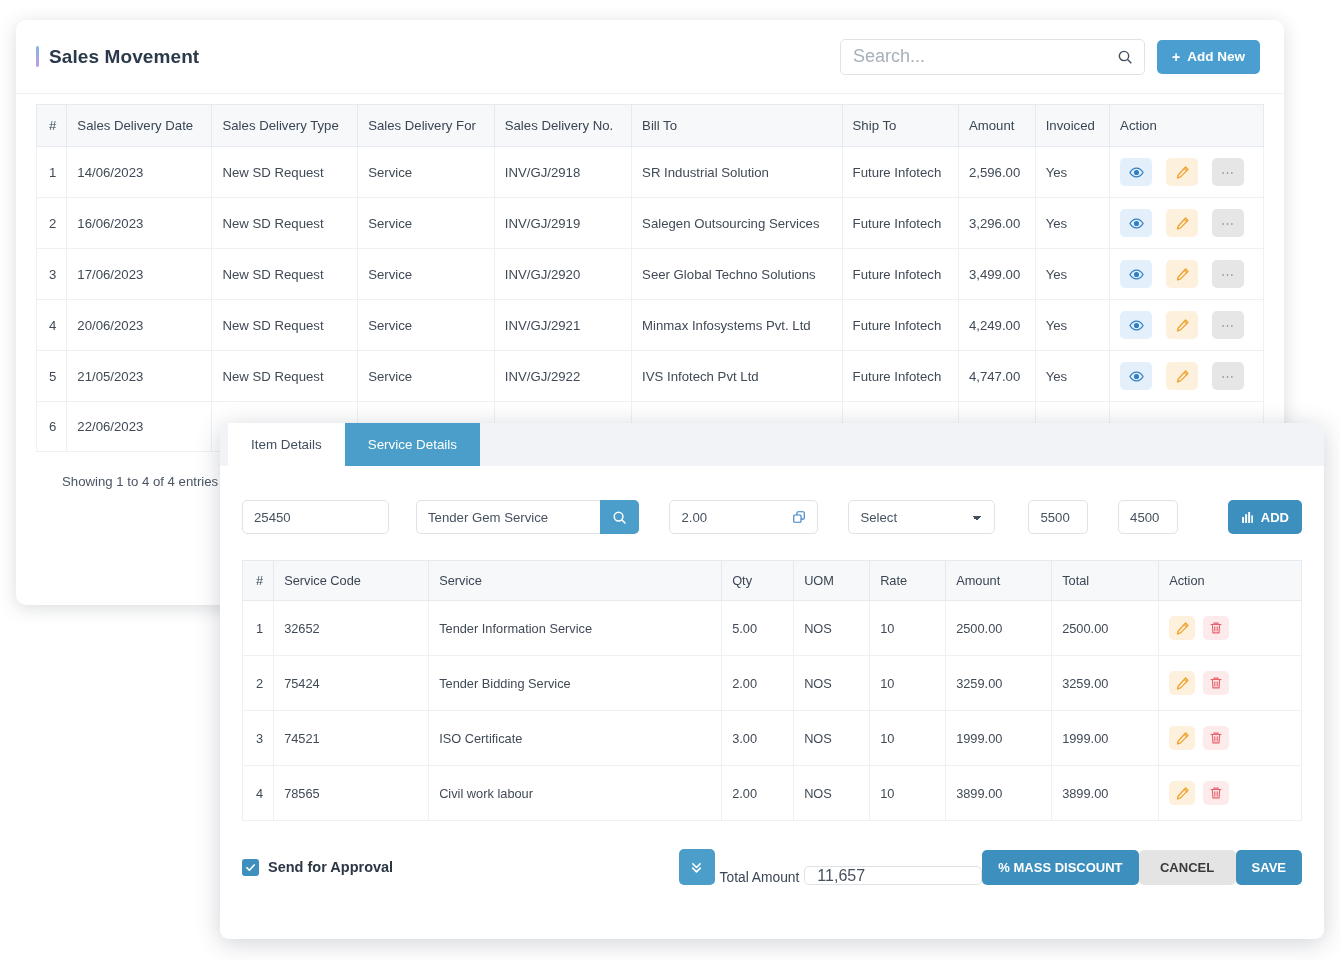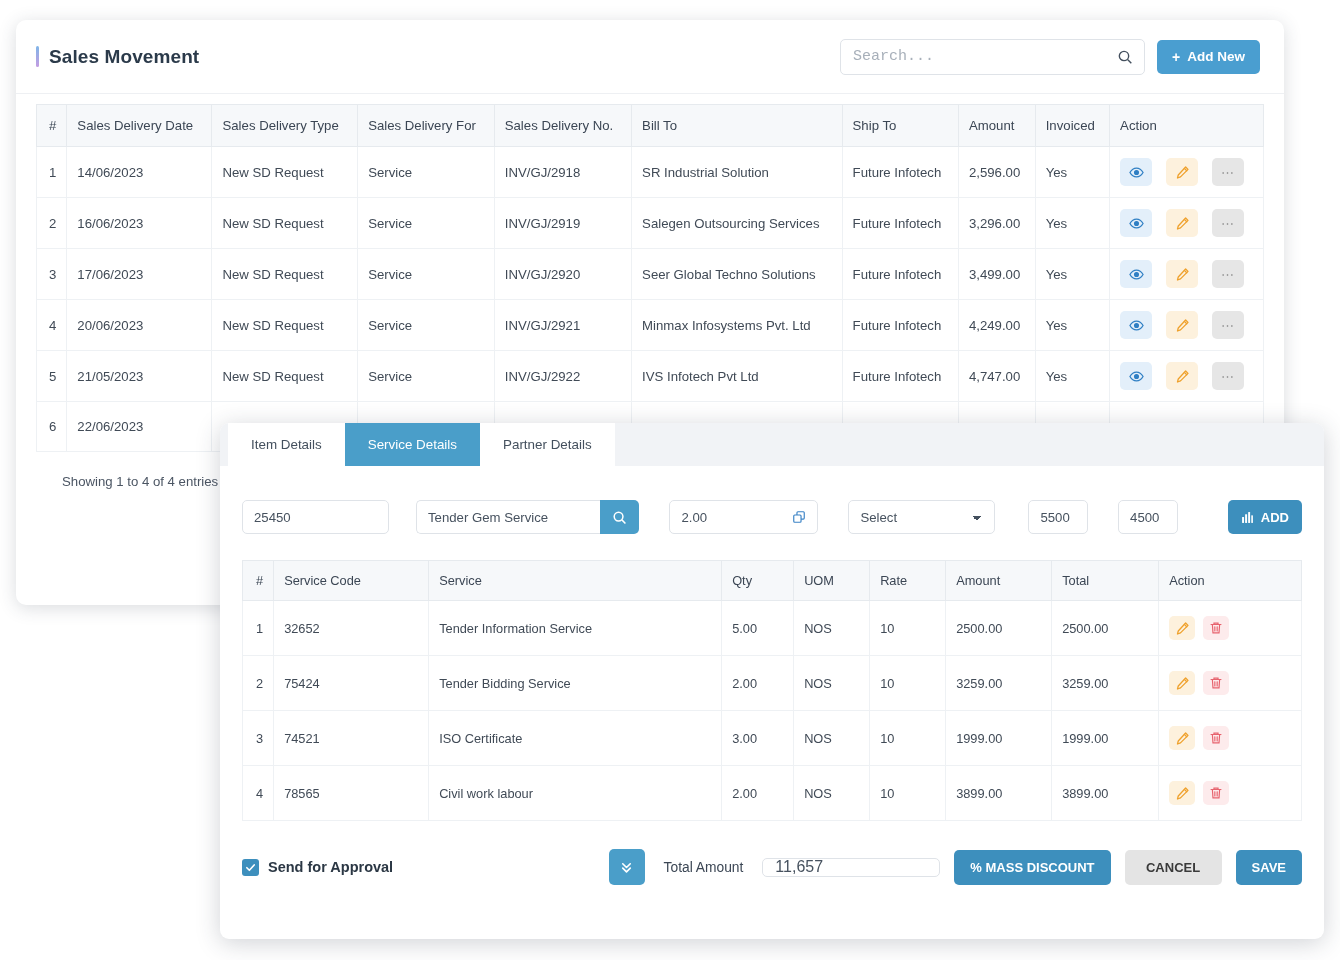--- a/index.html
+++ b/index.html
@@ -37,22 +37,22 @@
   }
   .header-tools { display: flex; align-items: center; gap: 12px; }
   .search-box {
     position: relative; width: 305px; height: 36px;
     border: 1px solid #dfe3e8; border-radius: 5px; background: #fff;
   }
   .search-box input {
     width: 100%; height: 100%;
     border: 0; outline: 0; background: transparent;
     padding: 0 36px 0 12px;
-    font-family: Liberation Mono, monospace;
-    font-size: 15px; color: #ec4899;
+    font-family: Liberation Sans, sans-serif;
+    font-size: 18px; color: #ec4899;
   }
   .search-box input::placeholder { color: #a8b0ba; }
   .search-ico {
     position: absolute; right: 11px; top: 50%; transform: translateY(-50%);
     width: 16px; height: 16px; color: #44505e;
   }
   .btn-addnew {
     display: flex; align-items: center; gap: 7px;
     height: 34px; padding: 0 15px;
     background: #4a9ed0; color: #fff;
@@ -198,21 +198,21 @@
   .modal-footer {
     display: flex; align-items: center;
     padding: 28px 22px 0 22px;
   }
   .chk-wrap { display: flex; align-items: center; gap: 9px; cursor: pointer; }
   .chk {
     width: 17px; height: 17px; border-radius: 3px; background: #3d8fbd;
     display: flex; align-items: center; justify-content: center; color: #fff;
   }
   .chk-label { font-size: 14.5px; font-weight: bold; color: #2b3744; }
-  .foot-right { margin-left: auto; display: flex; align-items: center; gap: 14px; }
+  .foot-right { margin-left: auto; display: flex; align-items: flex-end; }
   .chev-btn {
     width: 36px; height: 36px; border-radius: 5px; background: #4a9ec9;
     border: 0; cursor: pointer; color: #fff;
     display: flex; align-items: center; justify-content: center;
   }
   .total-label { font-size: 13.8px; color: #3b4654; margin-left: 5px; margin-right: 5px; }
   .total-inp {
     width: 178px; height: 19px;
     border: 1px solid #dfe3e8; border-radius: 5px; background: #fff;
     display: flex; align-items: center; padding: 0 12px;
@@ -461,21 +461,20 @@
       </table>
       <div class="entries">Showing 1 to 4 of 4 entries</div>
     </div>
   </div>
 
   <div class="modal">
 
     <div class="tabstrip">
       <button class="tab">Item Details</button>
       <button class="tab active">Service Details</button>
-      <button class="tab">Partner Details</button>
     </div>
 
     <div class="modal-body">
 
       <div class="toolbar">
         <div class="fld fld-code">25450</div>
 
         <div class="fld fld-service">Tender Gem Service</div>
         <button class="srch-btn">
           <span>

